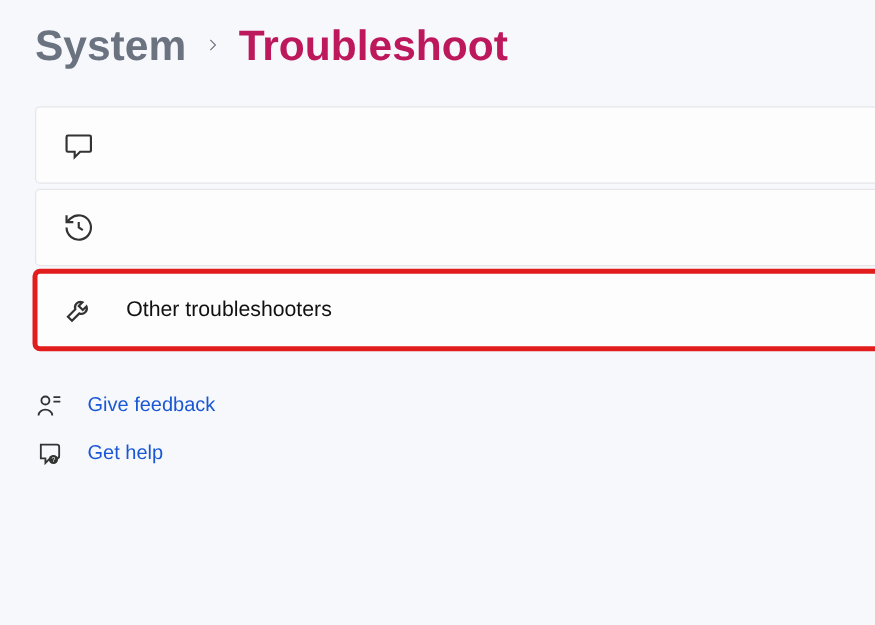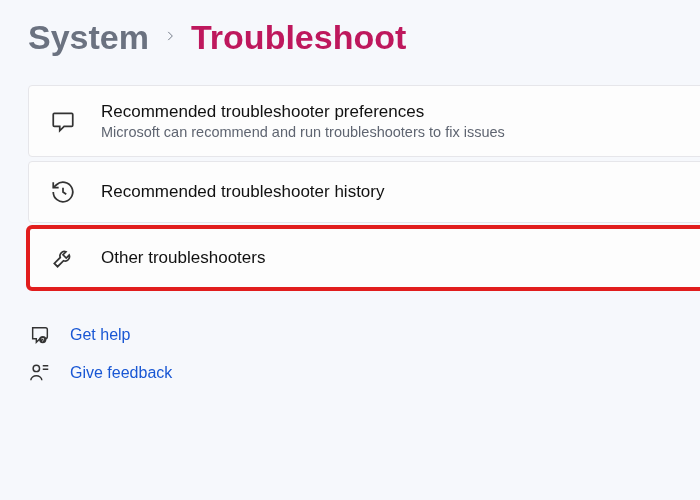--- a/index.html
+++ b/index.html
@@ -97,66 +97,59 @@
   </div>
 
 
   <div class="cards">
     <div class="card">
       <span class="icon">
         <svg width="26" height="26" viewBox="0 0 24 24">
             <path d="M4 5h16a1 1 0 0 1 1 1v10a1 1 0 0 1-1 1H13l-4 4v-4H4a1 1 0 0 1-1-1V6a1 1 0 0 1 1-1z"></path>
           </svg>
       </span>
-      <div class="card-text">
-        <span class="card-title">Recommended troubleshooter preferences</span>
-        <span class="card-sub">Microsoft can recommend and run troubleshooters to fix issues</span>
-      </div>
     </div>
 
     <div class="card">
       <span class="icon">
         <svg width="26" height="26" viewBox="0 0 24 24">
             <path d="M3 12a9 9 0 1 0 3-6.7L3 8"></path>
             <path d="M3 3v5h5"></path>
             <path d="M12 8v4l3 2"></path>
           </svg>
       </span>
-      <div class="card-text">
-        <span class="card-title">Recommended troubleshooter history</span>
-      </div>
     </div>
 
     <div class="card highlight">
       <span class="icon">
         <svg width="26" height="26" viewBox="0 0 24 24">
             <path d="M14.7 6.3a4 4 0 0 0-5.2 5.2L4 17l3 3 5.5-5.5a4 4 0 0 0 5.2-5.2L15 12l-3-3 2.7-2.7z"></path>
           </svg>
       </span>
       <div class="card-text">
         <span class="card-title">Other troubleshooters</span>
       </div>
     </div>
   </div>
 
   <div class="links">
     <div class="link-row">
       <span class="icon">
         <svg width="22" height="22" viewBox="0 0 24 24">
+            <circle cx="8" cy="7" r="3.5"></circle>
+            <path d="M2 20c0-3 3-5 6-5s6 2 6 5"></path>
+            <path d="M15 4h6M15 8h6"></path>
+          </svg>
+      </span>
+      <a>Give feedback</a>
+    </div>
+    <div class="link-row">
+      <span class="icon">
+        <svg width="22" height="22" viewBox="0 0 24 24">
             <path d="M4 4h14a2 2 0 0 1 2 2v8a2 2 0 0 1-2 2h-6l-4 4v-4H4z"></path>
             <circle cx="15" cy="17" r="4" fill="#333" stroke="none"></circle>
             <text x="15" y="19.5" font-size="6" fill="#fff" text-anchor="middle" stroke="none">?</text>
           </svg>
       </span>
       <a>Get help</a>
     </div>
-    <div class="link-row">
-      <span class="icon">
-        <svg width="22" height="22" viewBox="0 0 24 24">
-            <circle cx="8" cy="7" r="3.5"></circle>
-            <path d="M2 20c0-3 3-5 6-5s6 2 6 5"></path>
-            <path d="M15 4h6M15 8h6"></path>
-          </svg>
-      </span>
-      <a>Give feedback</a>
-    </div>
   </div>
 </div>
 
 </body></html>

